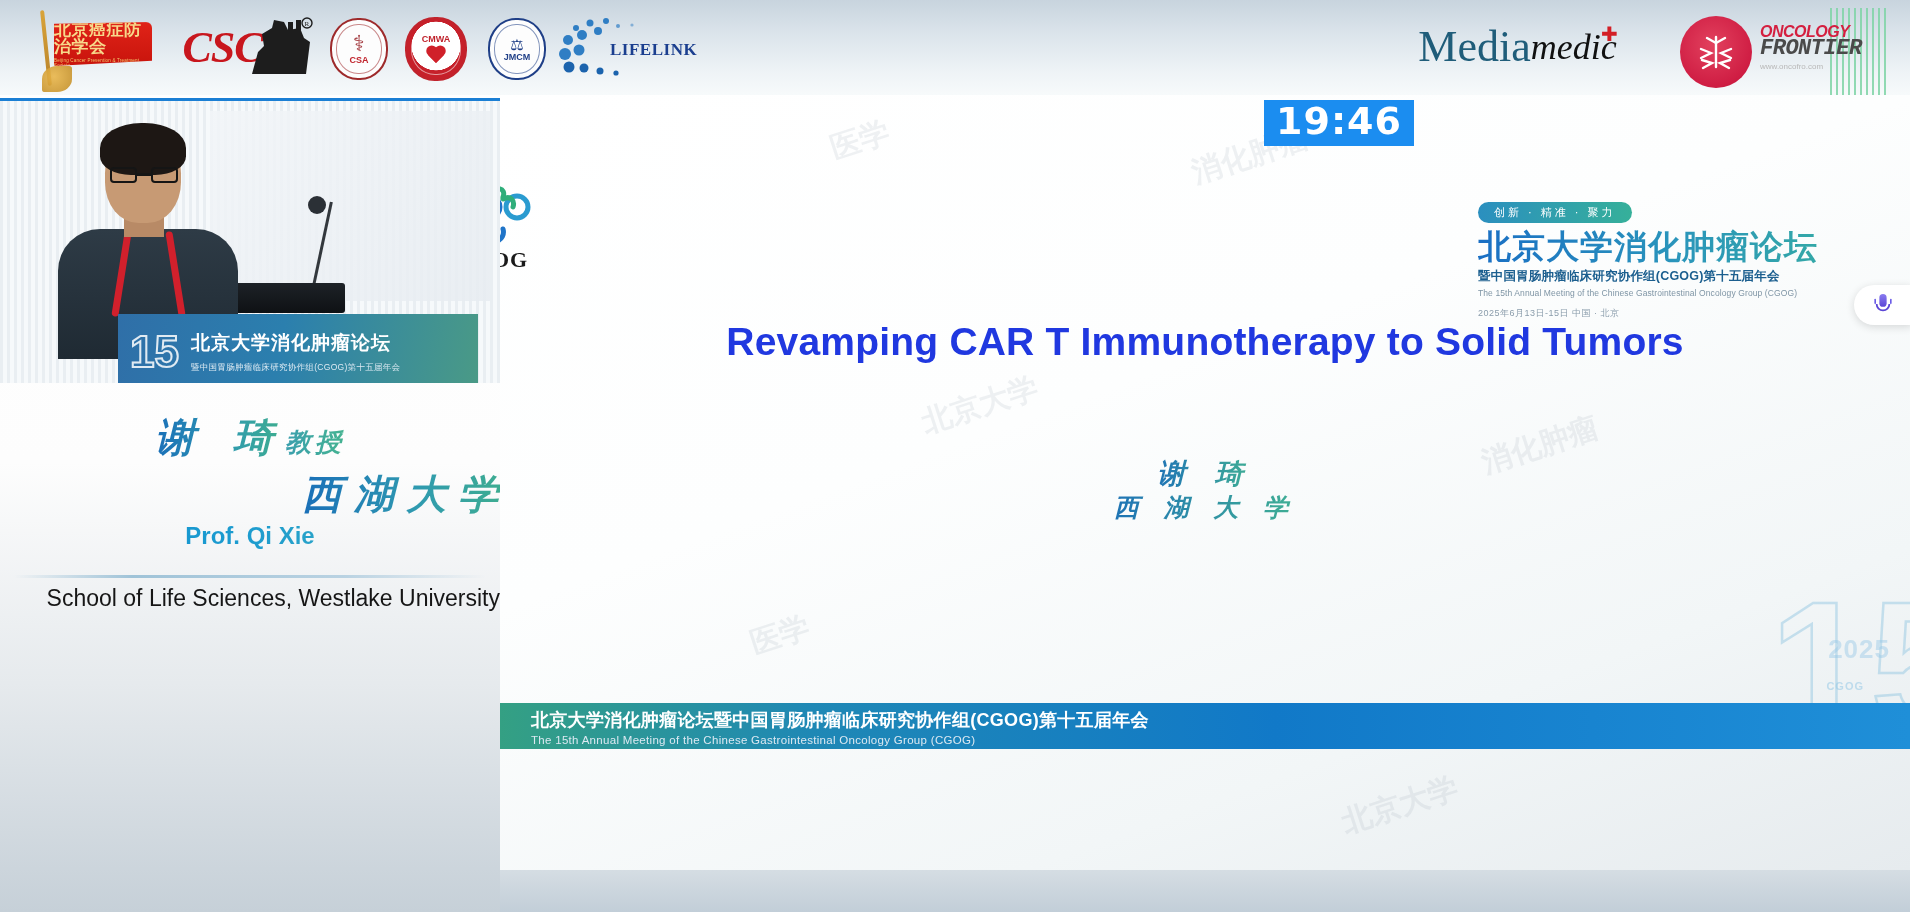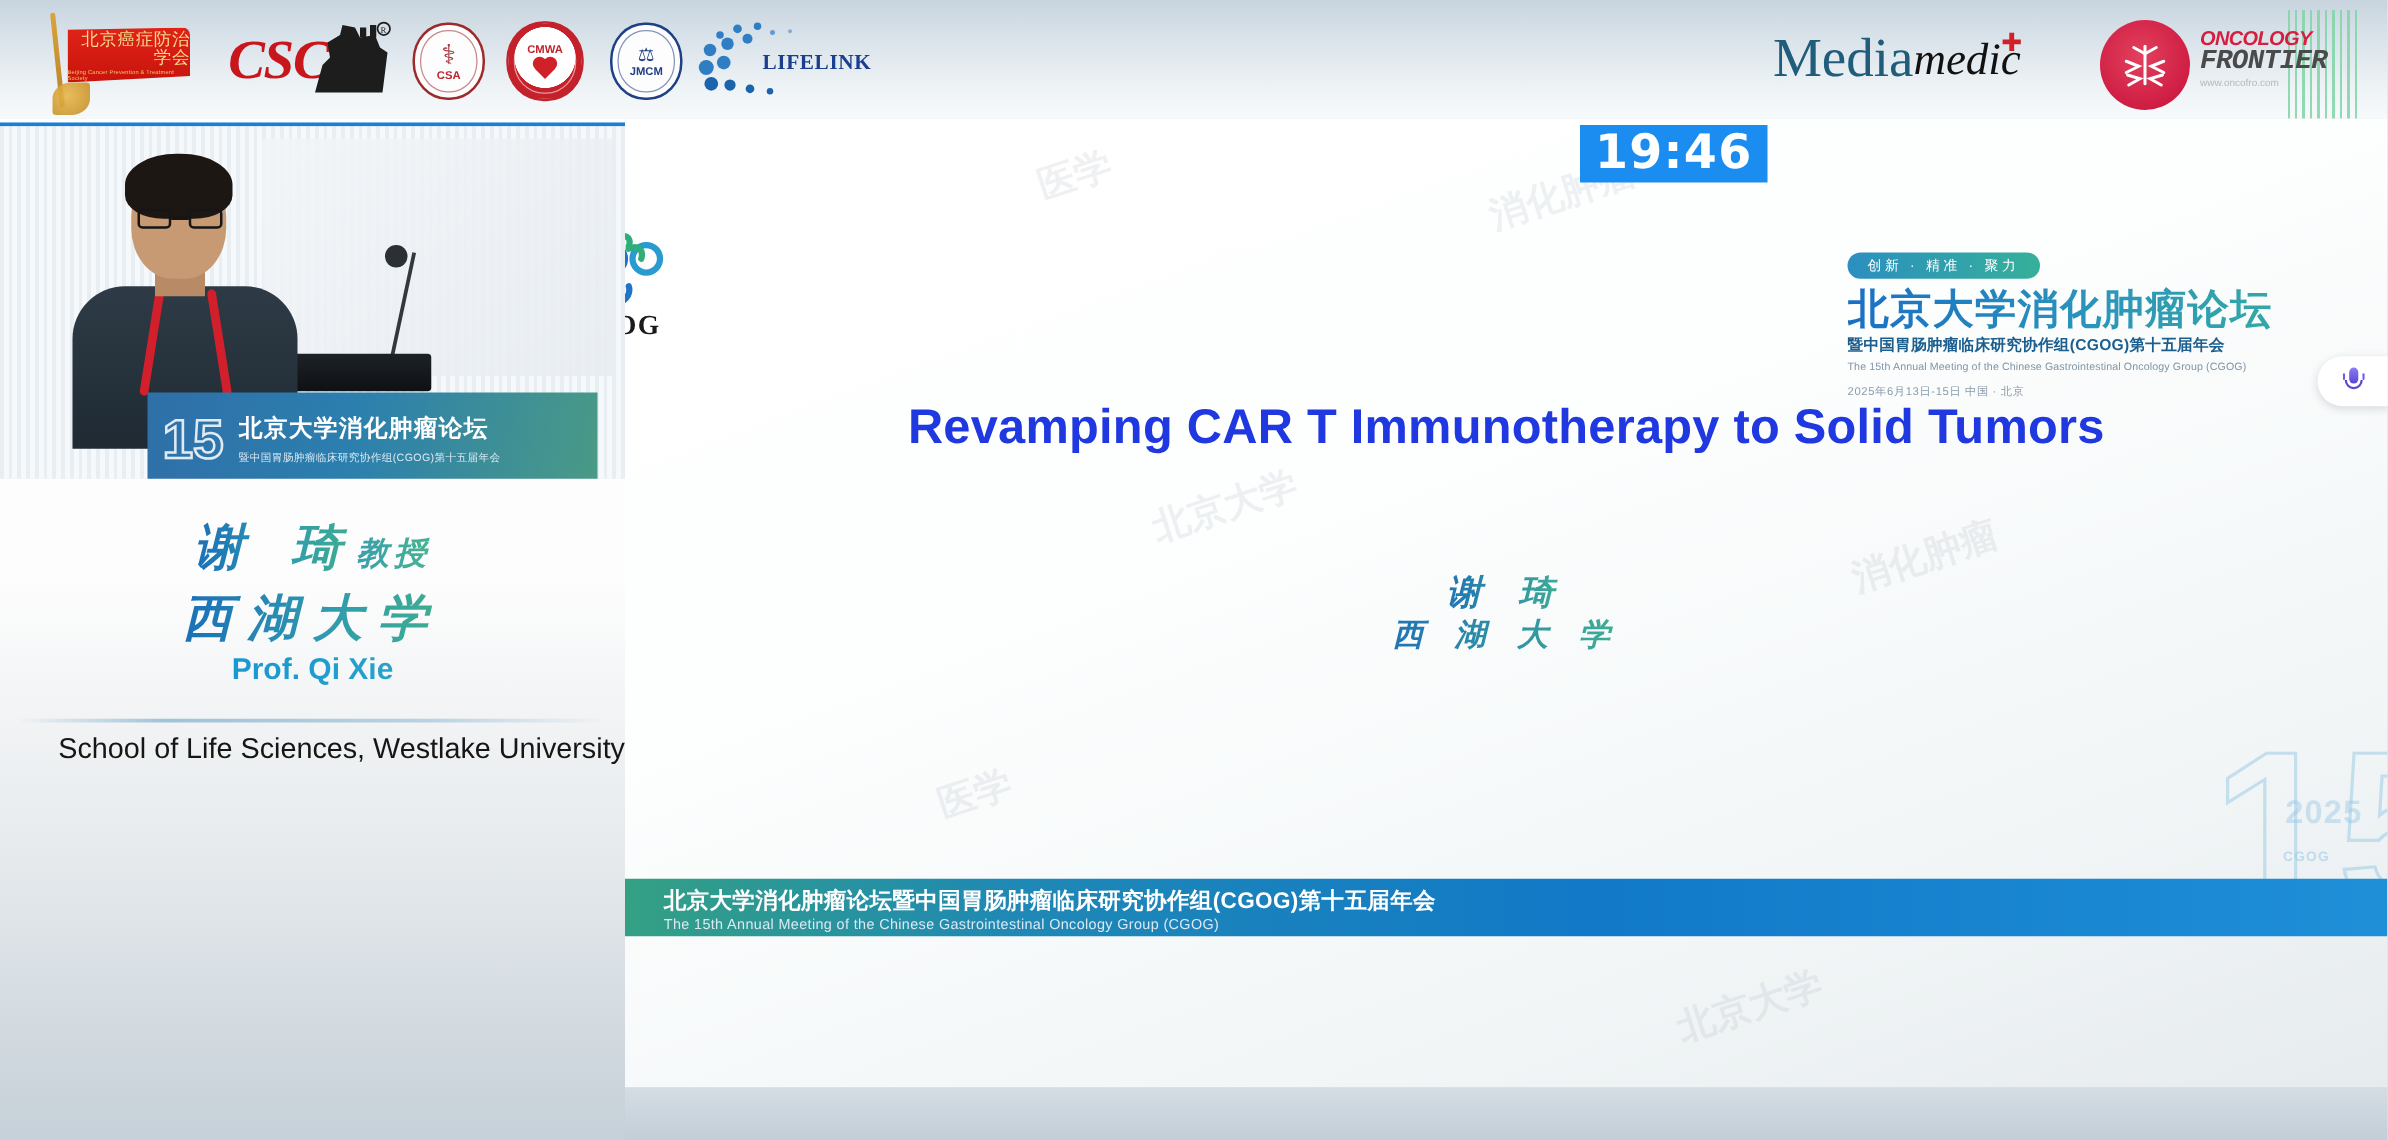--- a/index.html
+++ b/index.html
@@ -22,21 +22,21 @@
   
   .flag-wrap { left: 30px; top: 8px; width: 130px; height: 80px; }
   .flag-pole { position:absolute; left:14px; top:2px; width:4px; height:76px;
     background: linear-gradient(180deg,#d9a43a,#b8822a); border-radius:2px; transform: rotate(-6deg);}
   .flag-body { position:absolute; left:24px; top:14px; width:98px; height:44px;
     background: linear-gradient(180deg,#e02318 0%,#c8140c 100%);
     border-radius: 2px 6px 4px 2px;
     box-shadow: 0 1px 2px rgba(0,0,0,.25);
     clip-path: polygon(0 4%, 100% 0%, 100% 88%, 0 100%);
     display:flex; flex-direction:column; align-items:center; justify-content:center;}
-  .flag-cn { color:#f7d98a; font-size:14px; font-weight:normal; letter-spacing:.5px; line-height:1;text-align:right;}
+  .flag-cn { color:#f7d98a; font-size:17px; font-weight:bold; letter-spacing:.5px; line-height:1;}
   .flag-en { color:#f2c56b; font-size:4.5px; margin-top:3px; letter-spacing:.2px;}
   .flag-tail { position:absolute; left:12px; top:58px; width:30px; height:26px;
      background: radial-gradient(circle at 40% 40%, #e9b64a, #c08b24); border-radius:50% 10% 50% 10%; opacity:.9;}
 
   
   .csco-wrap { left: 158px; top: 14px; width: 160px; height: 68px; }
   .csco-text { font-family:"Liberation Serif", serif; font-weight:bold; font-style:italic;
      font-size:44px; color:#c8161d; letter-spacing:-1px; line-height:1;}
   .csco-wall { position:absolute; right:4px; top:2px; width:66px; height:64px;}
 
@@ -120,21 +120,21 @@
   .podium { position:absolute; left:118px; top:213px; width:360px; height:75px;
      background: linear-gradient(100deg,#2f6fa8 0%, #2b7fae 45%, #4a9a86 100%);
      display:flex; align-items:center; padding-left:12px;}
   .podium-15 { font-family:"Liberation Sans",sans-serif; font-weight:bold; font-size:44px;
      color:transparent; -webkit-text-stroke:2px rgba(255,255,255,.85); line-height:1; }
   .podium-txt { margin-left:12px; }
   .podium-cn { color:#fff; font-size:19px; font-weight:bold; letter-spacing:1px; white-space:nowrap;}
   .podium-sub { color:#dbe9f2; font-size:8.5px; letter-spacing:.3px; white-space:nowrap; margin-top:3px;}
 
   .sp-cn-line1 { position:absolute; left:0; top:315px; width:500px; text-align:center; }
-  .sp-cn-line2 { position:absolute; left:0; top:372px; width:500px; text-align:center; }
+  .sp-cn-line2 { position:absolute; left:10px; top:372px; width:500px; text-align:right; }
   .cal-big { font-family:"DejaVu Sans", sans-serif; font-size:40px; font-weight:bold; font-style:italic;
      background: linear-gradient(90deg,#1a6fb8 0%, #2f9ab0 55%, #3fae8e 100%);
      -webkit-background-clip:text; background-clip:text; color:transparent; letter-spacing:12px;}
   .cal-small { font-family:"DejaVu Sans", sans-serif; font-size:26px; font-weight:bold; font-style:italic;
      background: linear-gradient(90deg,#3a9fae 0%, #45b391 100%);
      -webkit-background-clip:text; background-clip:text; color:transparent; letter-spacing:4px;}
   .sp-en-name { position:absolute; left:0; top:427px; width:500px; text-align:center;
      font-size:24px; font-weight:bold;
      background: linear-gradient(90deg,#0a8fd4 0%, #1d9ccf 50%, #49b4b8 100%);
      -webkit-background-clip:text; background-clip:text; color:transparent; }

